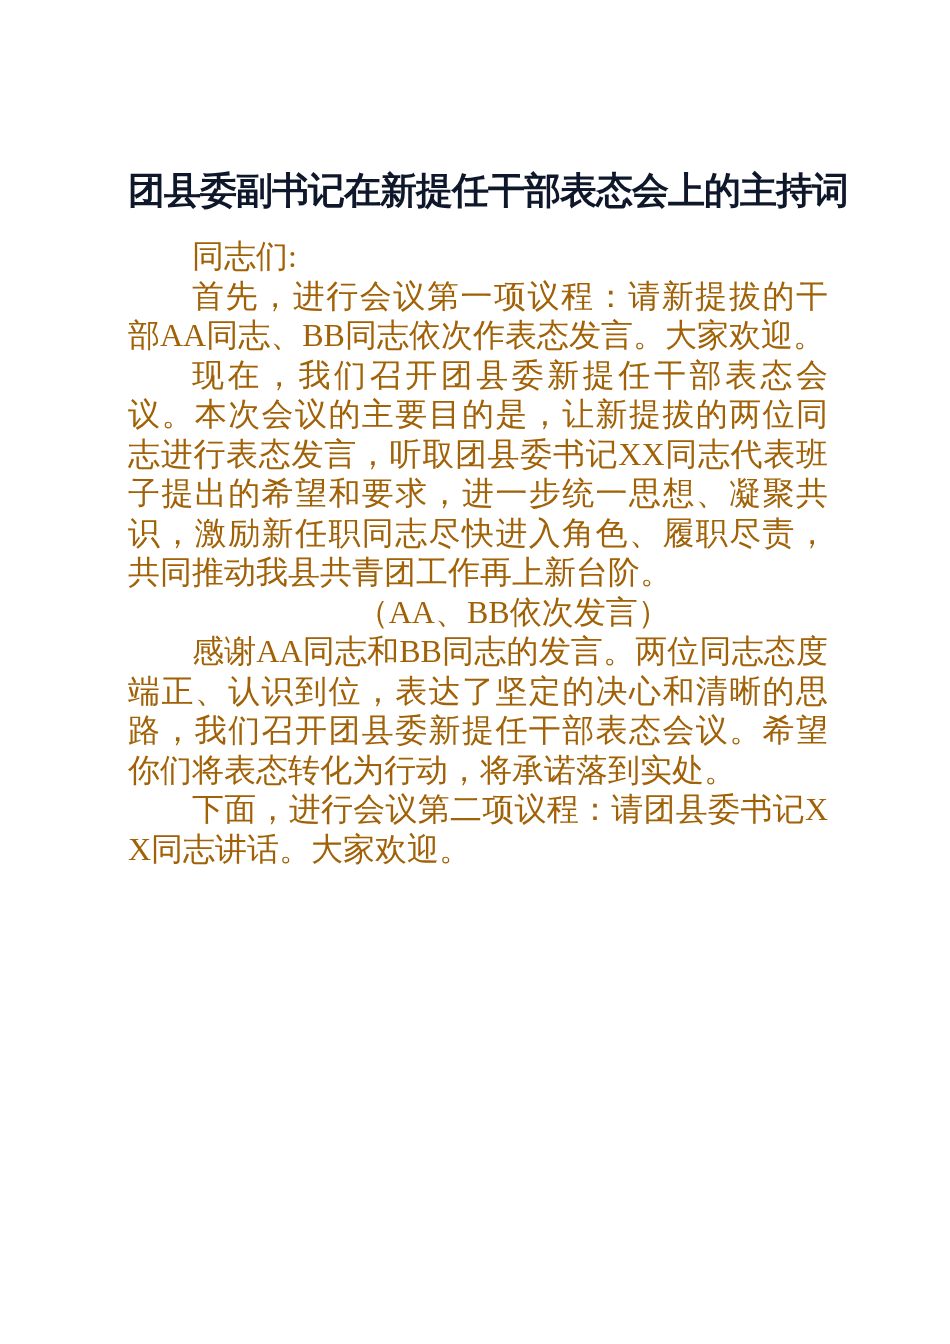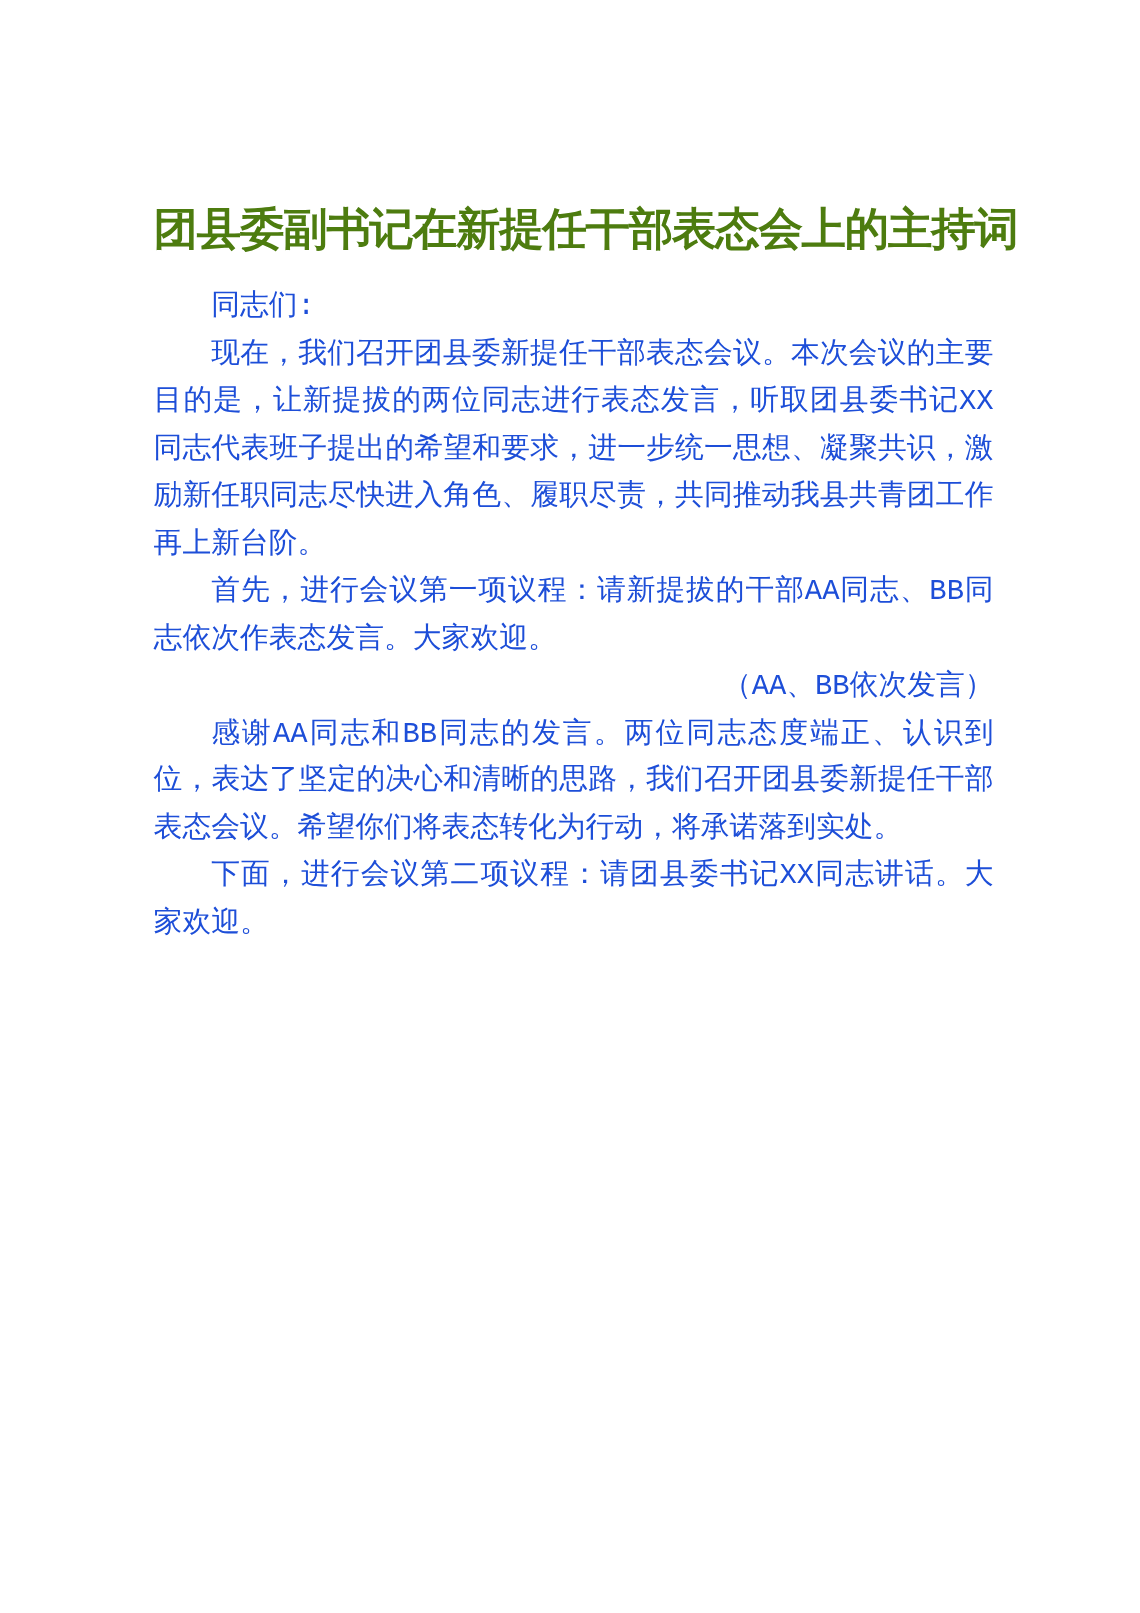--- a/index.html
+++ b/index.html
@@ -26,54 +26,54 @@
       left: 0;
       width: 700px;
       margin: 0;
       text-align: center;
       font-family: "DejaVu Serif", "Liberation Serif", serif;
       font-weight: bold;
       font-size: 37px;
       line-height: 48px;
       letter-spacing: -1px;
       white-space: nowrap;
-      color: #4d7c0f;
+      color: #0f172a;
     }
     .doc-body {
       position: absolute;
       top: 237px;
       left: 0;
       width: 700px;
-      font-family: Liberation Mono, monospace;
-      font-size: 24px;
+      font-family: Liberation Serif, serif;
+      font-size: 32px;
       line-height: 39.5px;
-      color: #1d4ed8;
+      color: #a16207;
     }
     .para {
       margin: 0;
       text-indent: 2em;
       text-align: justify;
       text-justify: inter-character;
       word-break: break-all;
     }
     .para.salutation {
       text-align: left;
     }
     .para.stage-note {
-      text-align: right;
+      text-align: center;
       text-indent: 2.2em;
     }
   </style>
 </head>
 <body>
 
 <div class="page">
   <h1 class="doc-title">团县委副书记在新提任干部表态会上的主持词</h1>
 
   <div class="doc-body">
     <p class="para salutation">同志们:</p>
+    <p class="para">首先，进行会议第一项议程：请新提拔的干部AA同志、BB同志依次作表态发言。大家欢迎。</p>
     <p class="para">现在，我们召开团县委新提任干部表态会议。本次会议的主要目的是，让新提拔的两位同志进行表态发言，听取团县委书记XX同志代表班子提出的希望和要求，进一步统一思想、凝聚共识，激励新任职同志尽快进入角色、履职尽责，共同推动我县共青团工作再上新台阶。</p>
-    <p class="para">首先，进行会议第一项议程：请新提拔的干部AA同志、BB同志依次作表态发言。大家欢迎。</p>
     <p class="para stage-note">（AA、BB依次发言）</p>
     <p class="para">感谢AA同志和BB同志的发言。两位同志态度端正、认识到位，表达了坚定的决心和清晰的思路，我们召开团县委新提任干部表态会议。希望你们将表态转化为行动，将承诺落到实处。</p>
     <p class="para">下面，进行会议第二项议程：请团县委书记XX同志讲话。大家欢迎。</p>
   </div>
 </div>
 
 </body></html>

